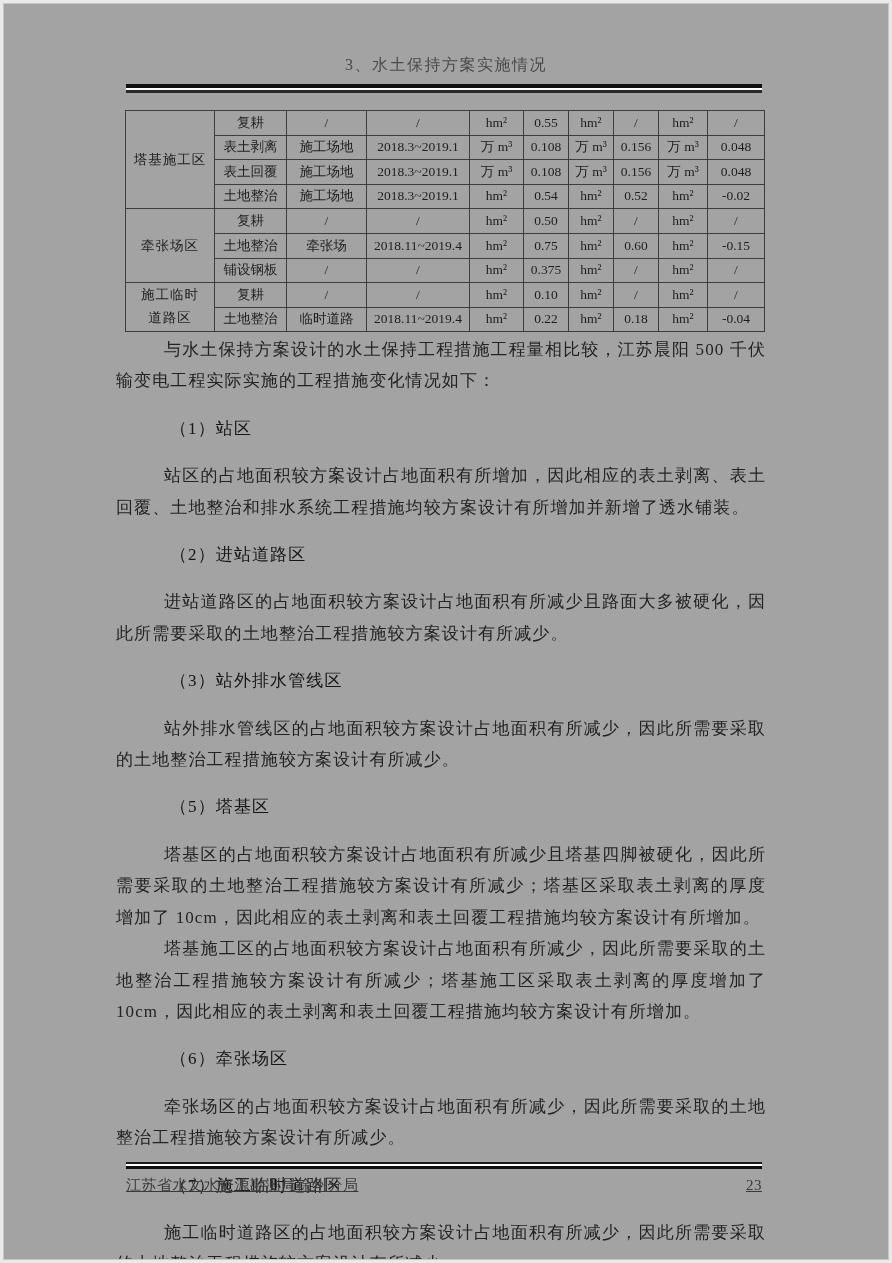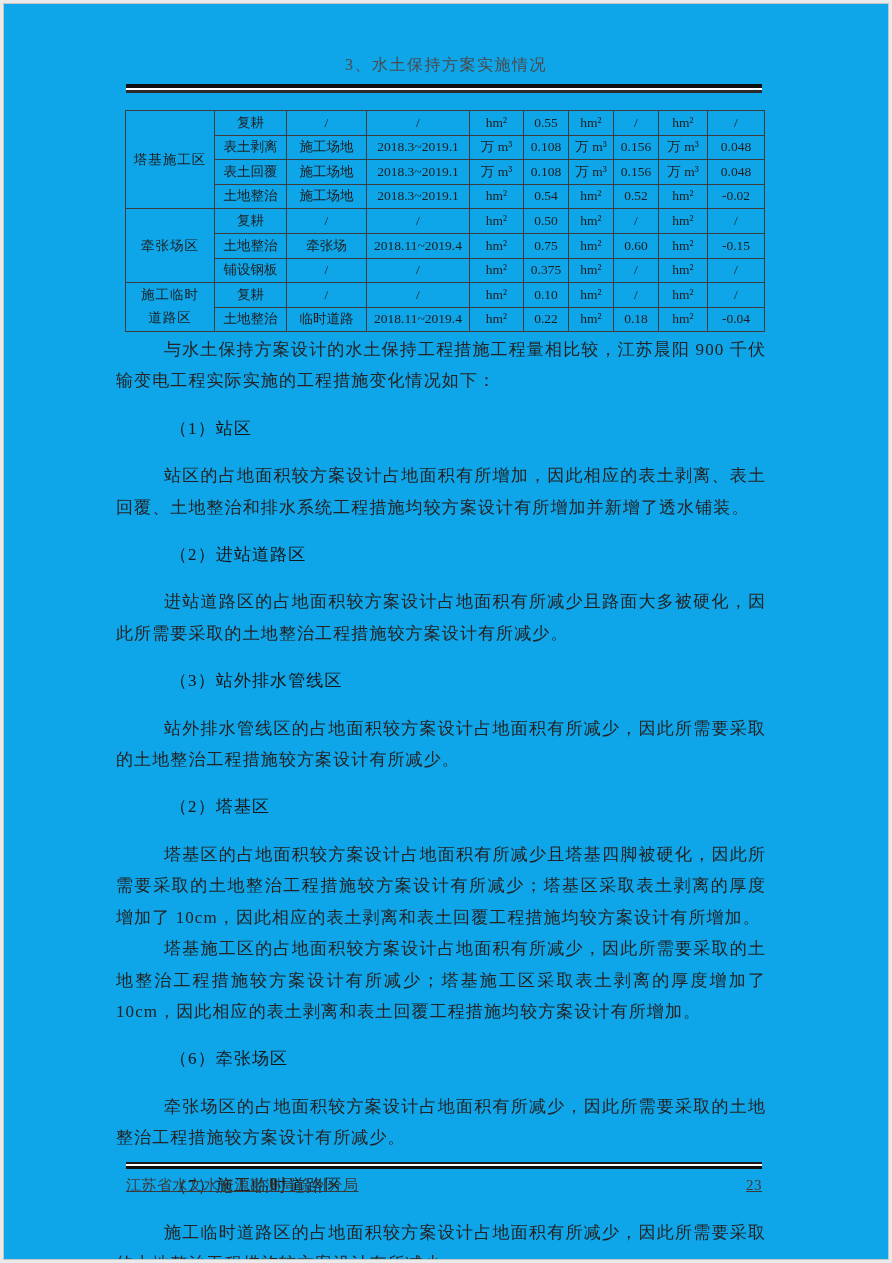--- a/index.html
+++ b/index.html
@@ -6,21 +6,21 @@
   body{
     background:#e9e9e9;
     font-family:"Liberation Serif","DejaVu Serif",serif;
     width:892px;
   }
   .page{
     position:relative;
     width:884px;
     height:1255px;
     margin:3px;
-    background:#0ea5e9;
+    background:#a3a3a3;
     border:1px solid #c6c6c6;
     overflow:hidden;
     color:#262626;
   }
   
   .doc-title{
     margin:51px 0 0 0;
     text-align:center;
     font-size:16px;
     line-height:19px;
@@ -242,32 +242,32 @@
         <td>0.22</td>
         <td>hm²</td>
         <td>0.18</td>
         <td>hm²</td>
         <td>-0.04</td>
       </tr>
     </tbody>
   </table>
 
   <div class="body-text">
-    <p class="para">与水土保持方案设计的水土保持工程措施工程量相比较，江苏晨阳 900 千伏输变电工程实际实施的工程措施变化情况如下：</p>
+    <p class="para">与水土保持方案设计的水土保持工程措施工程量相比较，江苏晨阳 500 千伏输变电工程实际实施的工程措施变化情况如下：</p>
 
     <h3 class="sec">（1）站区</h3>
     <p class="para">站区的占地面积较方案设计占地面积有所增加，因此相应的表土剥离、表土回覆、土地整治和排水系统工程措施均较方案设计有所增加并新增了透水铺装。</p>
 
     <h3 class="sec">（2）进站道路区</h3>
     <p class="para">进站道路区的占地面积较方案设计占地面积有所减少且路面大多被硬化，因此所需要采取的土地整治工程措施较方案设计有所减少。</p>
 
     <h3 class="sec">（3）站外排水管线区</h3>
     <p class="para">站外排水管线区的占地面积较方案设计占地面积有所减少，因此所需要采取的土地整治工程措施较方案设计有所减少。</p>
 
-    <h3 class="sec">（2）塔基区</h3>
+    <h3 class="sec">（5）塔基区</h3>
     <p class="para">塔基区的占地面积较方案设计占地面积有所减少且塔基四脚被硬化，因此所需要采取的土地整治工程措施较方案设计有所减少；塔基区采取表土剥离的厚度增加了 10cm，因此相应的表土剥离和表土回覆工程措施均较方案设计有所增加。</p>
 
     <p class="para">塔基施工区的占地面积较方案设计占地面积有所减少，因此所需要采取的土地整治工程措施较方案设计有所减少；塔基施工区采取表土剥离的厚度增加了 10cm，因此相应的表土剥离和表土回覆工程措施均较方案设计有所增加。</p>
 
     <h3 class="sec">（6）牵张场区</h3>
     <p class="para">牵张场区的占地面积较方案设计占地面积有所减少，因此所需要采取的土地整治工程措施较方案设计有所减少。</p>
 
     <h3 class="sec">（7）施工临时道路区</h3>
     <p class="para">施工临时道路区的占地面积较方案设计占地面积有所减少，因此所需要采取的土地整治工程措施较方案设计有所减少。</p>
   </div>

